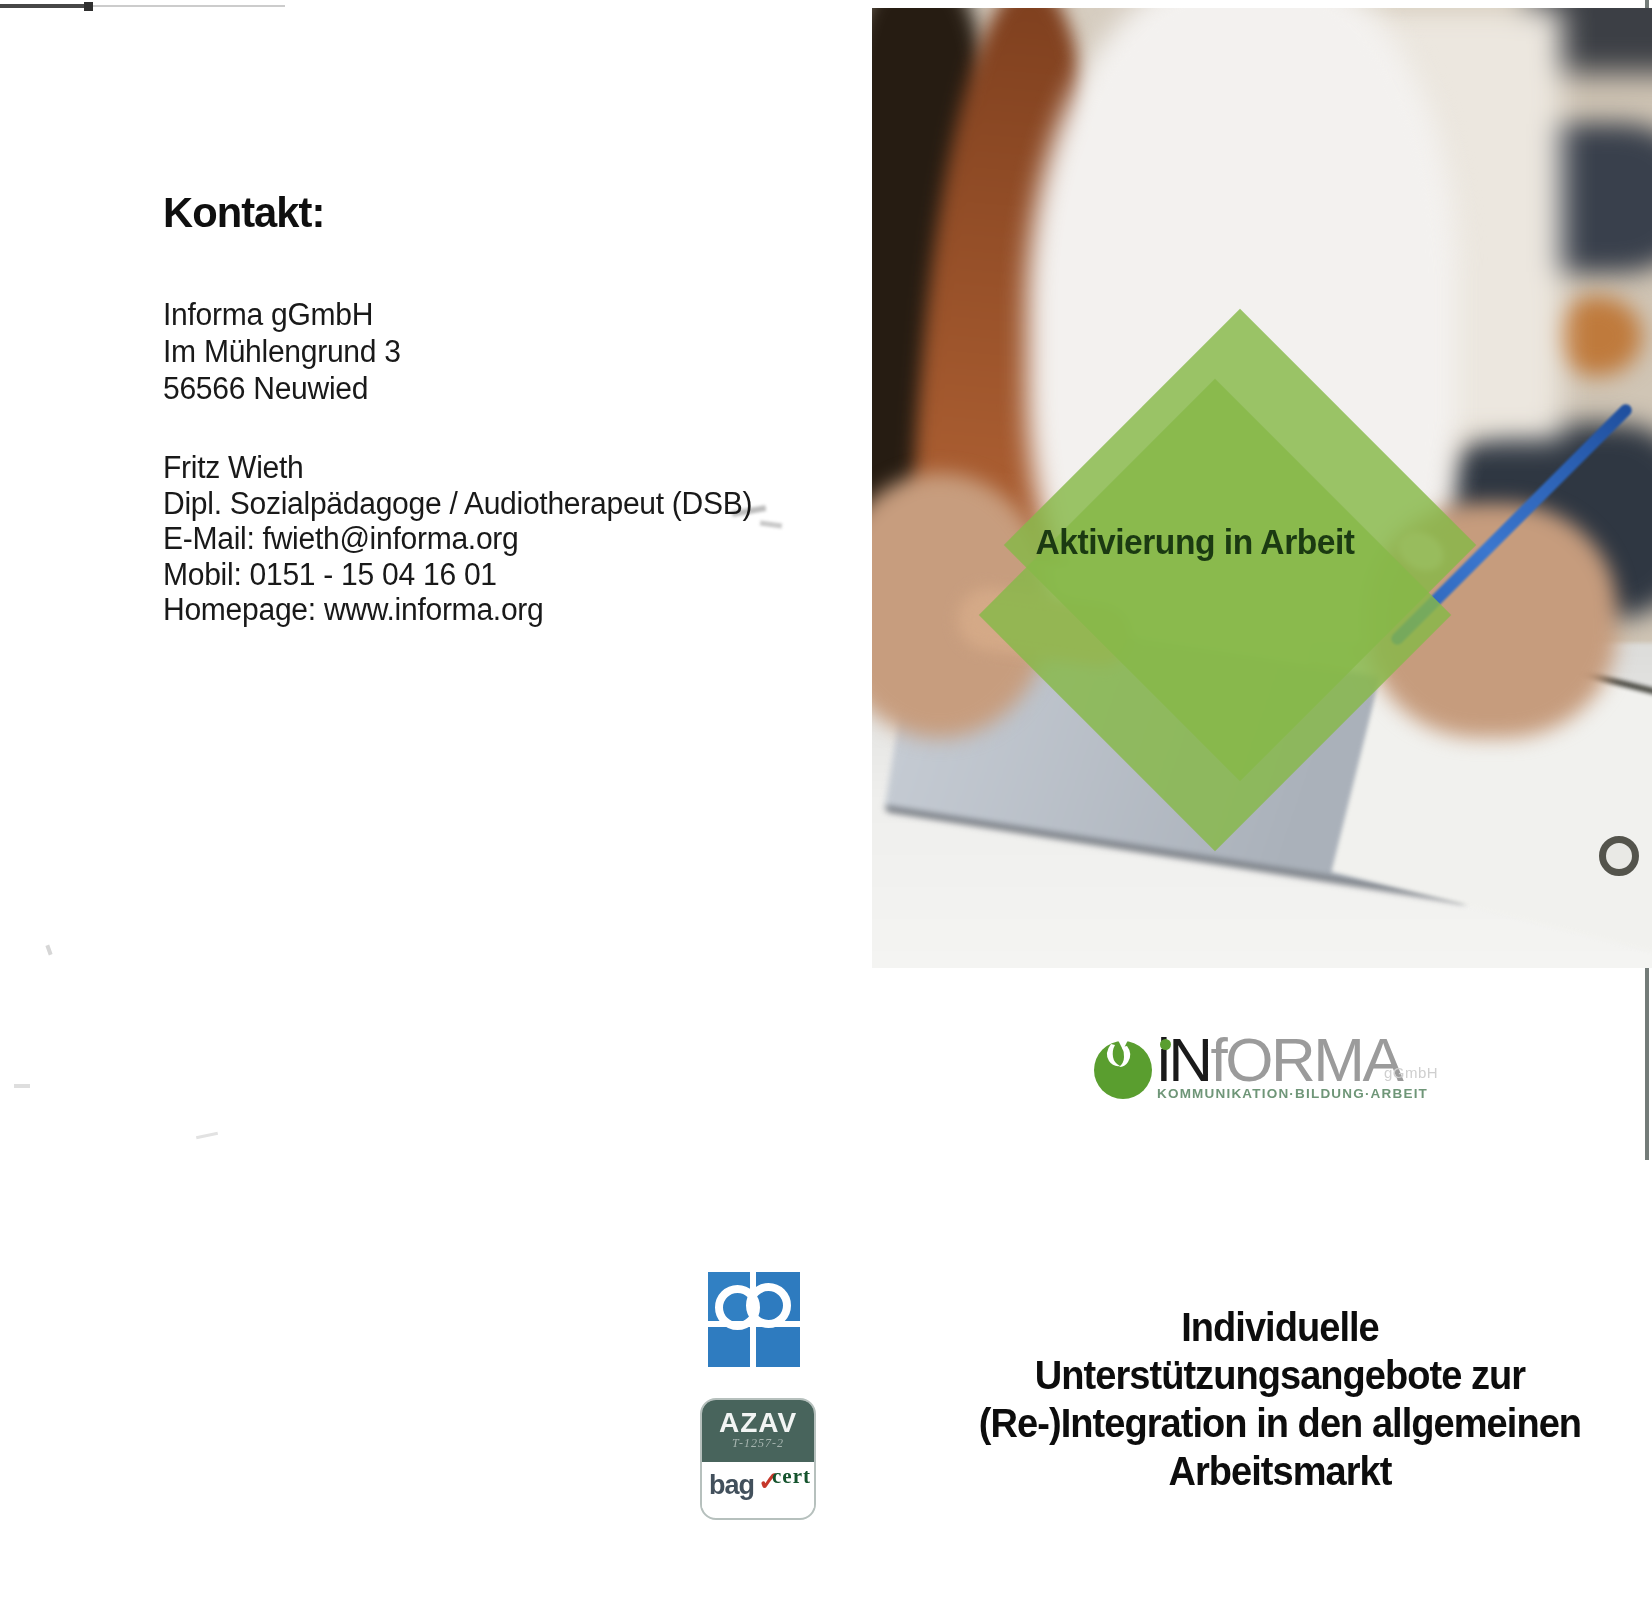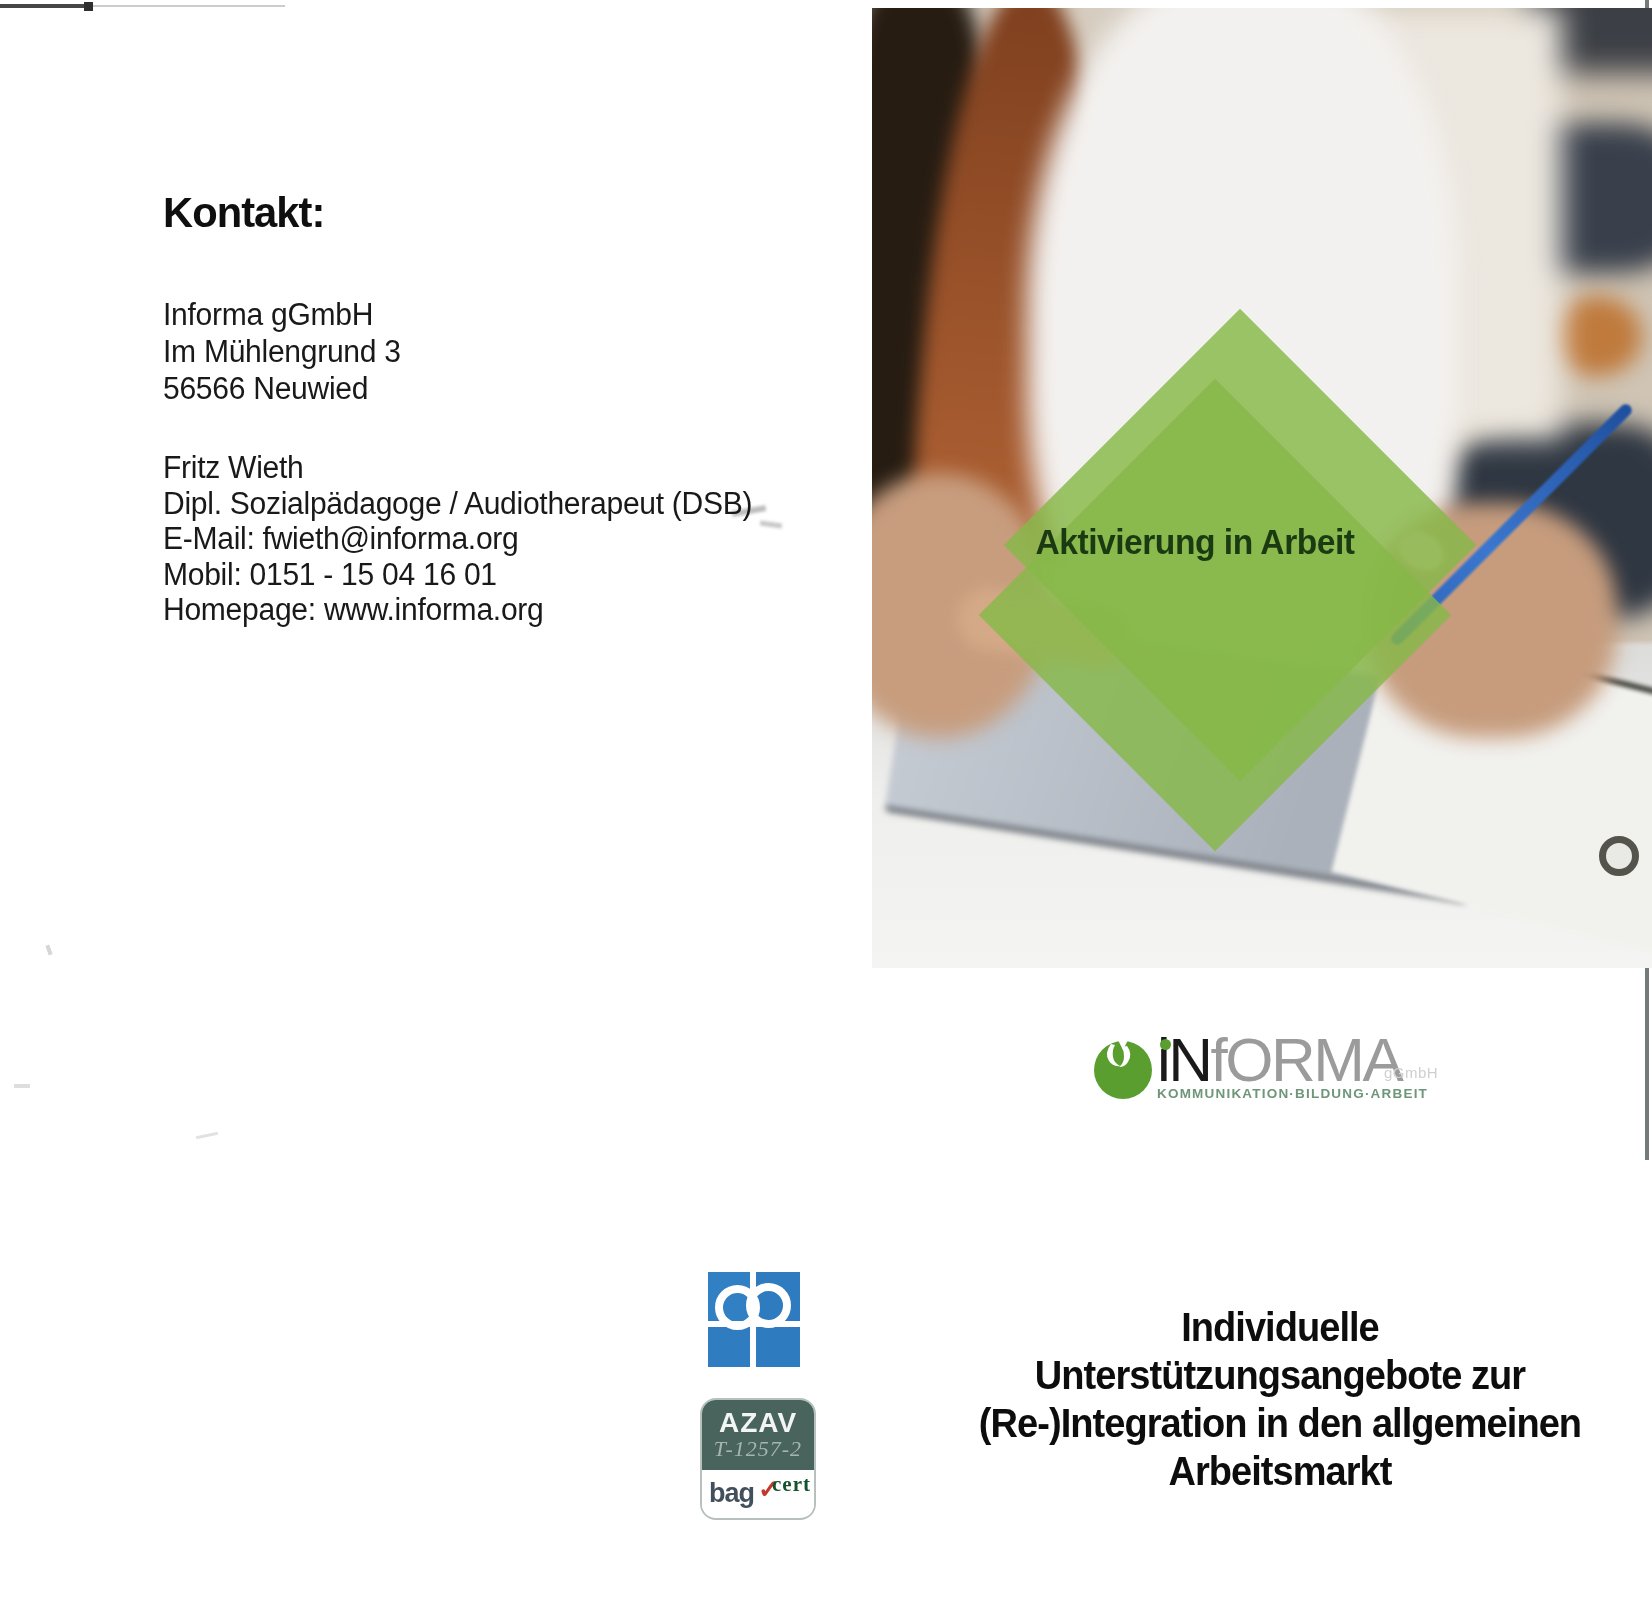--- a/index.html
+++ b/index.html
@@ -78,23 +78,23 @@
   .jg-tr{left:48px;top:0;width:44px;height:49px;}
   .jg-bl{left:0;top:55px;width:42px;height:40px;background:#2f7cc0;}
   .jg-br{left:48px;top:55px;width:44px;height:40px;}
   .jg-ring{width:45px;height:45px;border:8px solid #ffffff;border-radius:50%;box-sizing:border-box;}
   .jg-r1{left:7px;top:13px;}
   .jg-r2{left:38px;top:11px;}
 
   
   .azav{left:700px;top:1398px;width:112px;height:118px;border-radius:16px;background:#ffffff;
         border:2px solid #b6c0bd;overflow:hidden;}
-  .azav-top{height:70px;background:#48645c;text-align:center;}
+  .azav-top{height:62px;background:#48645c;text-align:center;}
   .azav-title{padding-top:7px;font-size:28px;font-weight:800;letter-spacing:1px;color:#f2f5f4;}
-  .azav-code{margin-top:-3px;font-size:22px;color:#a7b5b0;font-family:"Liberation Serif", serif;font-style:italic;letter-spacing:1px;}
+  .azav-code{margin-top:-3px;font-size:12px;color:#a7b5b0;font-family:"Liberation Serif", serif;font-style:italic;letter-spacing:1px;}
   .azav-bottom{position:relative;height:46px;background:#ffffff;}
   .azav-bag{position:absolute;left:7px;top:8px;font-size:27px;font-weight:700;color:#42505c;letter-spacing:-1px;}
   .azav-check{position:absolute;left:56px;top:4px;font-size:26px;font-weight:800;color:#c6382b;}
   .azav-cert{position:absolute;left:70px;top:2px;font-size:21px;font-weight:700;
              color:#14532d;font-family:"Liberation Serif", serif;letter-spacing:1px;}
 
   
   .cover-title{left:930px;top:1303px;width:700px;text-align:center;font-size:40px;font-weight:800;
       line-height:48px;letter-spacing:-1px;color:#0d0d0d;transform:scaleX(.95);transform-origin:center top;}
 </style>

